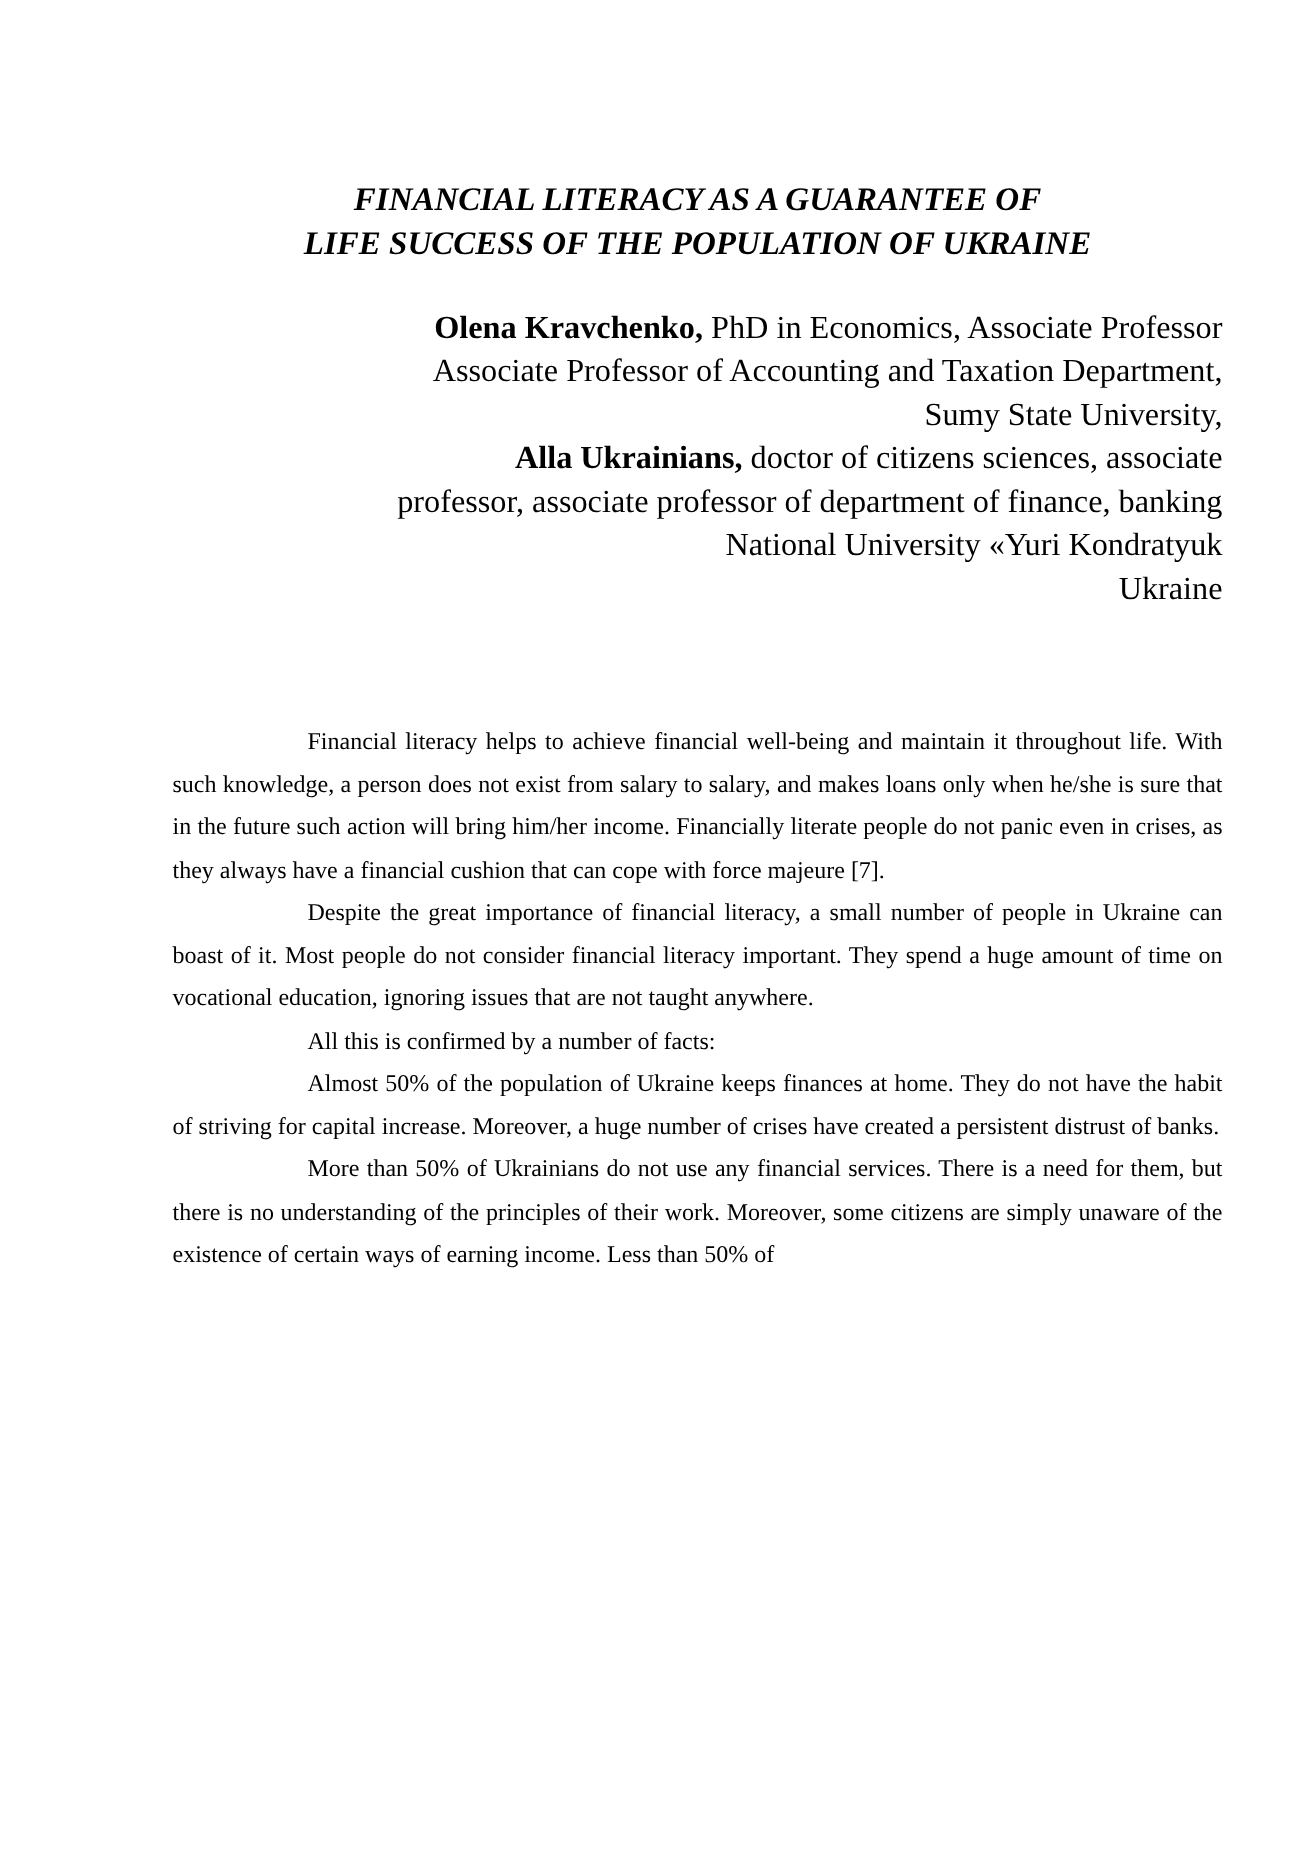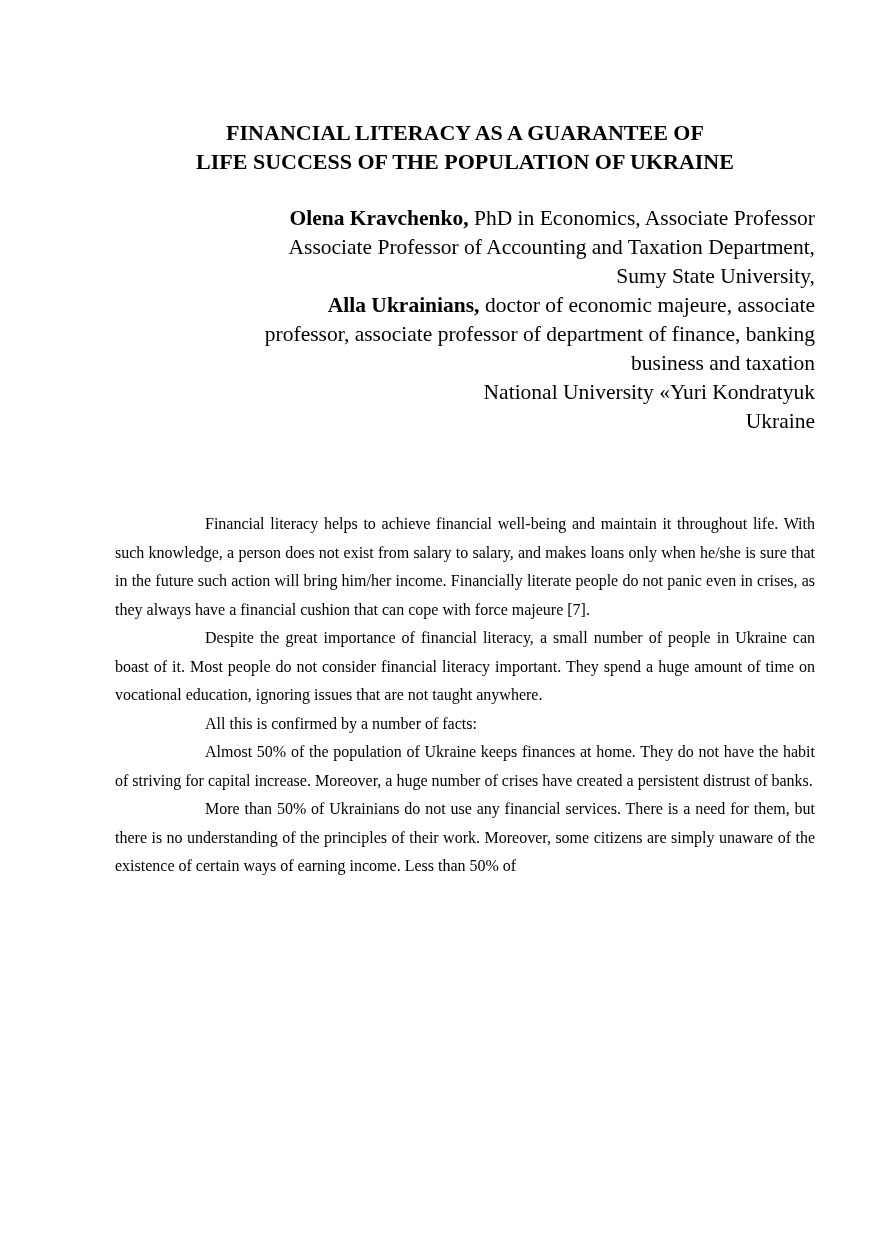--- a/index.html
+++ b/index.html
@@ -23,20 +23,21 @@
   }
   .title {
     margin: 0 0 28px 0;
     font-size: 22px;
     line-height: 29px;
     font-weight: bold;
     text-align: center;
   }
   .title-line {
     display: block;
+    font-style: italic;
   }
   .authors {
     margin: 0 0 74px 0;
     font-size: 21.5px;
     line-height: 29px;
     text-align: right;
   }
   .author-line {
     display: block;
   }
@@ -59,23 +60,22 @@
 
     <h1 class="title">
       <span class="title-line">FINANCIAL LITERACY AS A GUARANTEE OF</span>
       <span class="title-line">LIFE SUCCESS OF THE POPULATION OF UKRAINE</span>
     </h1>
 
     <div class="authors">
       <span class="author-line"><span class="author-name">Olena  Kravchenko,</span><span> PhD in Economics, Associate Professor</span></span>
       <span class="author-line">Associate Professor of Accounting and Taxation Department,</span>
       <span class="author-line">Sumy State University,</span>
-      <span class="author-line"><span class="author-name">Alla Ukrainians,</span><span> doctor of economic majeure, associate</span></span>
+      <span class="author-line"><span class="author-name">Alla Ukrainians,</span><span> doctor of citizens sciences, associate</span></span>
       <span class="author-line">professor, associate professor of department of finance, banking</span>
-      <span class="author-line">business and taxation</span>
       <span class="author-line">National University «Yuri Kondratyuk</span>
       <span class="author-line">Ukraine</span>
     </div>
 
     <div class="body-text">
       <p>Financial literacy helps to achieve financial well-being and maintain it throughout life. With such knowledge, a person does not exist from salary to salary, and makes loans only when he/she is sure that in the future such action will bring him/her income. Financially literate people do not panic even in crises, as they always have a financial cushion that can cope with force majeure [7].</p>
       <p>Despite the great importance of financial literacy, a small number of people in Ukraine can boast of it. Most people do not consider financial literacy important. They spend a huge amount of time on vocational education, ignoring issues that are not taught anywhere.</p>
       <p>All this is confirmed by a number of facts:</p>
       <p>Almost 50% of the population of Ukraine keeps finances at home. They do not have the habit of striving for capital increase. Moreover, a huge number of crises have created a persistent distrust of banks.</p>
       <p>More than 50% of Ukrainians do not use any financial services. There is a need for them, but there is no understanding of the principles of their work. Moreover, some citizens are simply unaware of the existence of certain ways of earning income. Less than 50% of</p>

